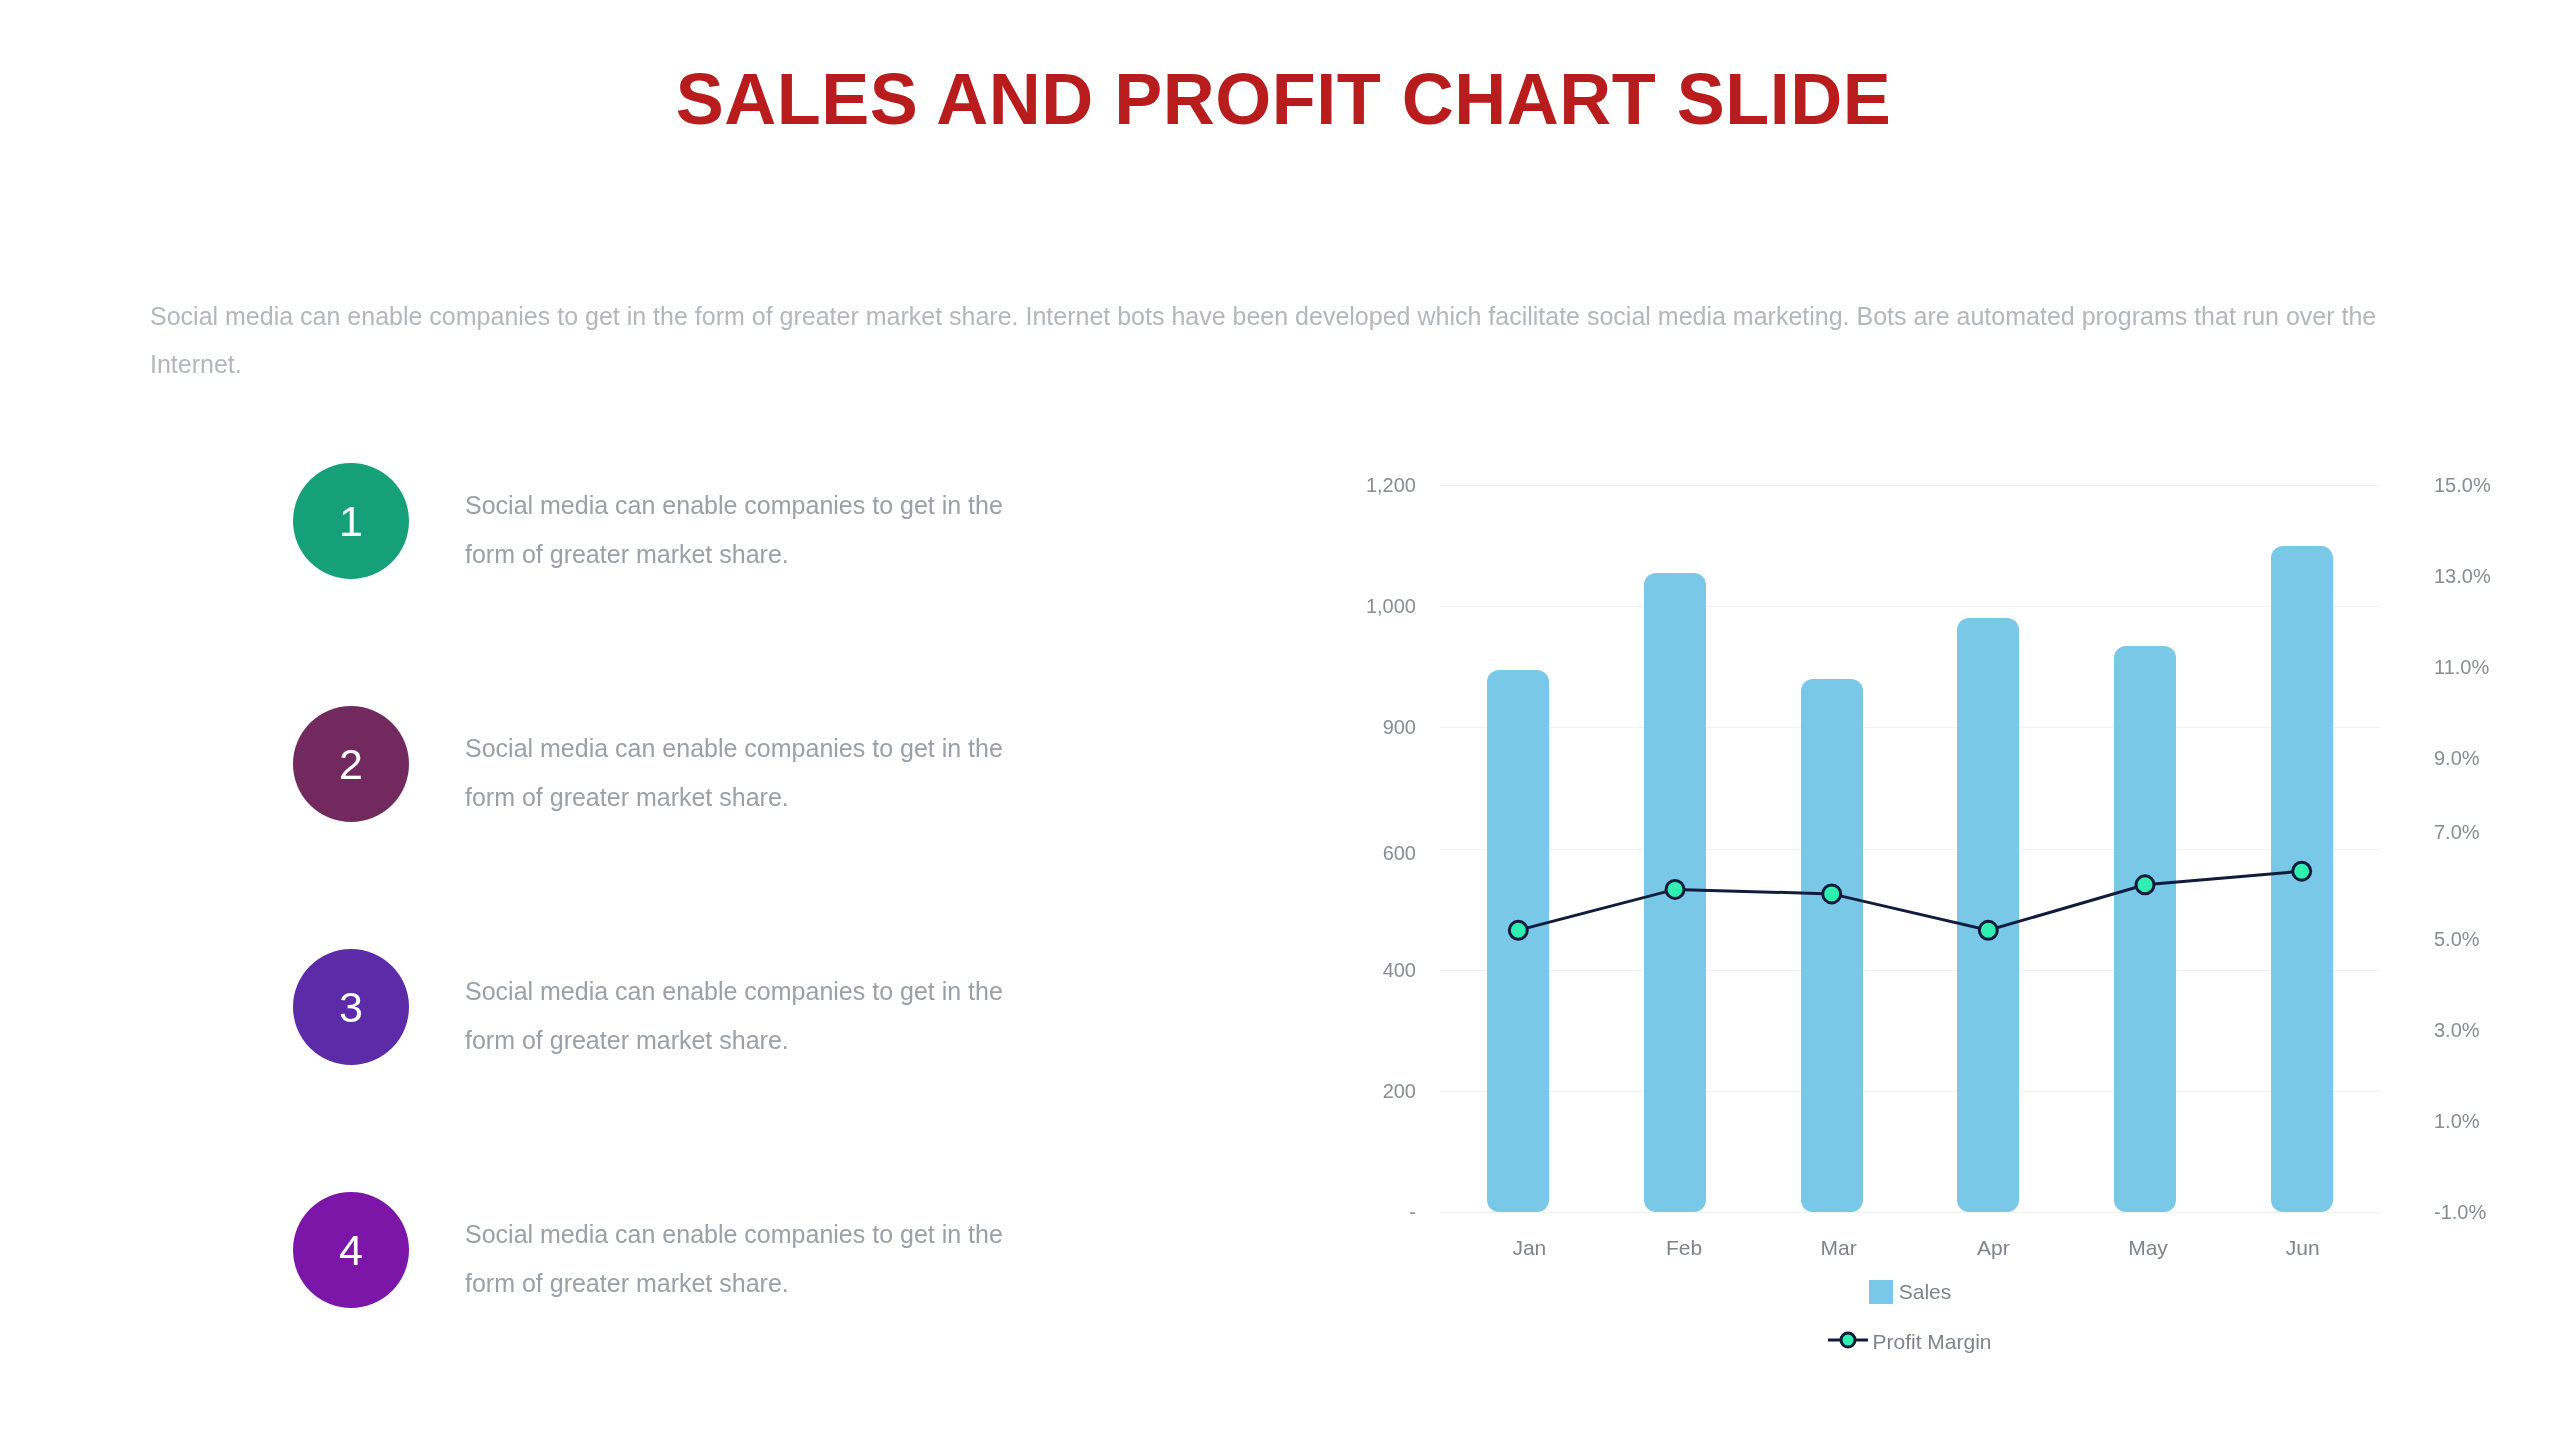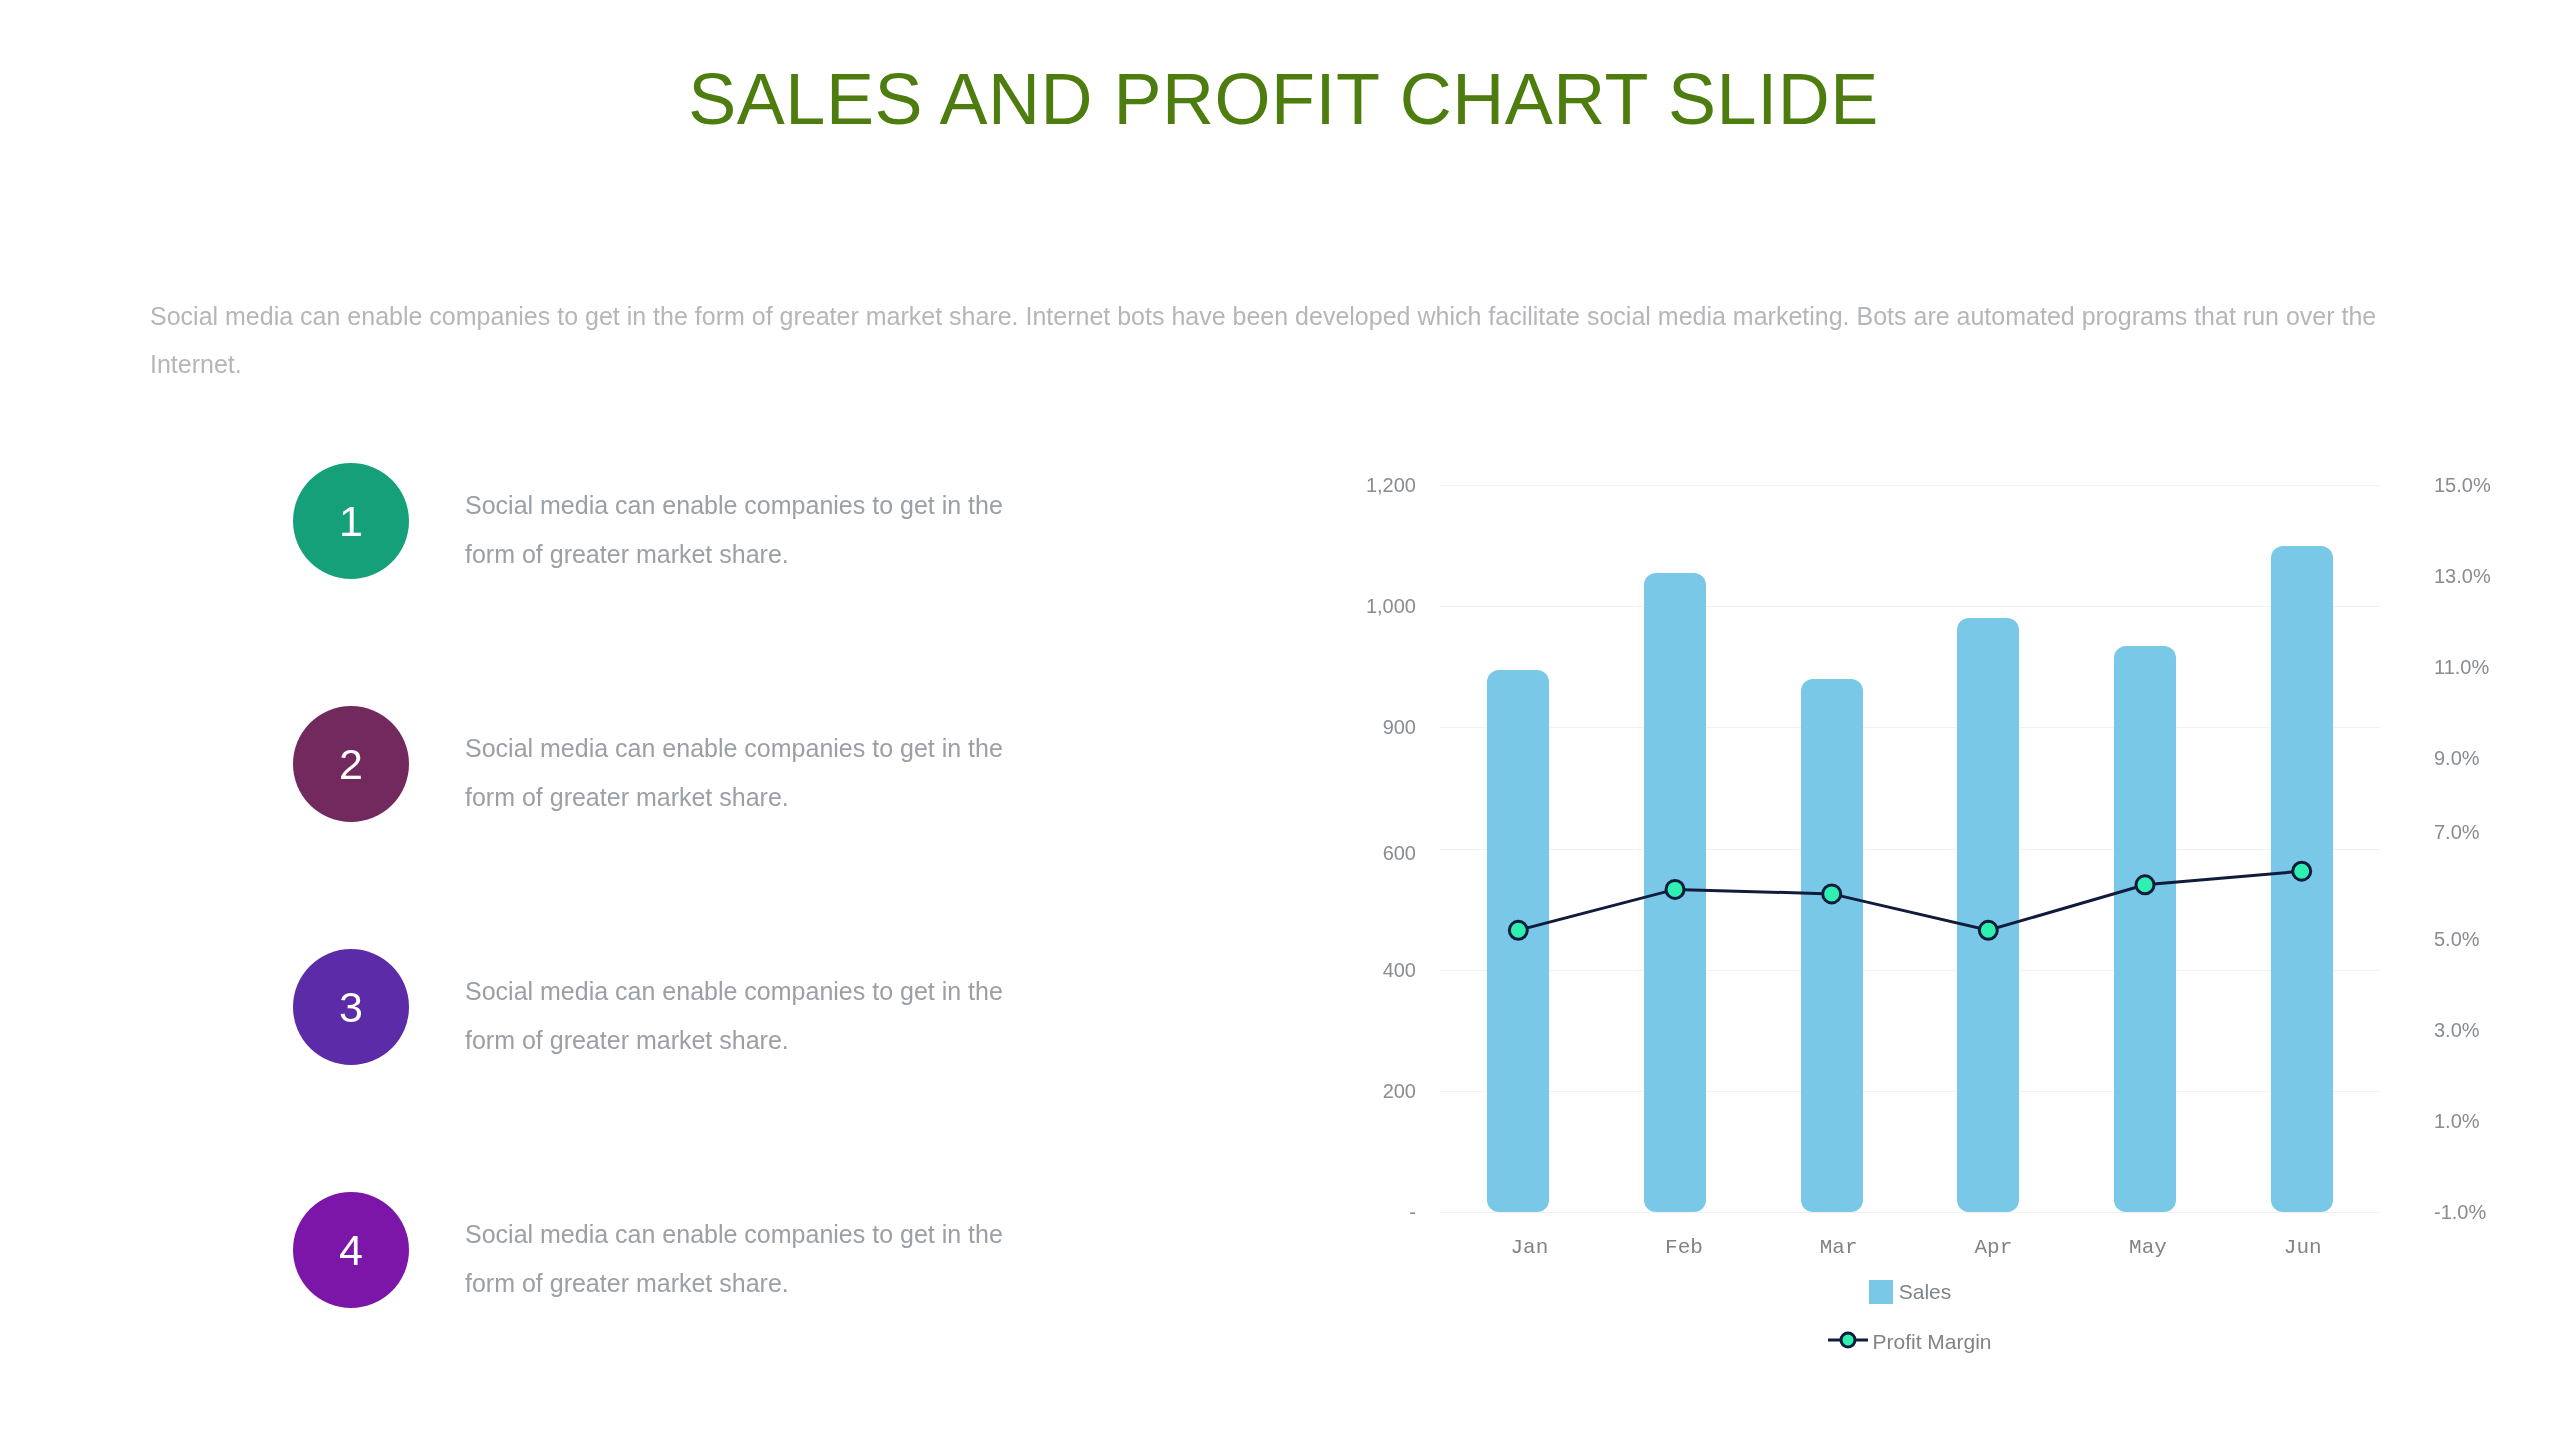--- a/index.html
+++ b/index.html
@@ -17,22 +17,22 @@
     height: 1440px;
     background: #ffffff;
   }
 
   
   .header { position: absolute; top: 62px; left: 0; width: 100%; text-align: center; }
 
   .slide-title {
     font-family: "Liberation Sans Narrow", "Liberation Sans", sans-serif;
     font-size: 72px;
-    font-weight: 400;
-    color: #4d7c0f;
+    font-weight: 700;
+    color: #b91c1c;
     letter-spacing: 0.5px;
     line-height: 1.05;
     white-space: nowrap;
     margin-left: 8px;
   }
 
   .slide-subtitle {
     margin-top: 22px;
     font-size: 25px;
     font-weight: 400;
@@ -148,21 +148,20 @@
     border-radius: 12px;
   }
 
   .xlabels {
     position: absolute;
     left: 12px; right: 0;
     top: 100%;
     display: flex;
     justify-content: space-around;
     margin-top: 24px;
-    font-family: Liberation Mono, monospace;
   }
   .xlabel {
     flex: 1 1 0;
     text-align: center;
     font-size: 21px;
     color: #7e8489;
   }
 
   .line-svg {
     position: absolute;

